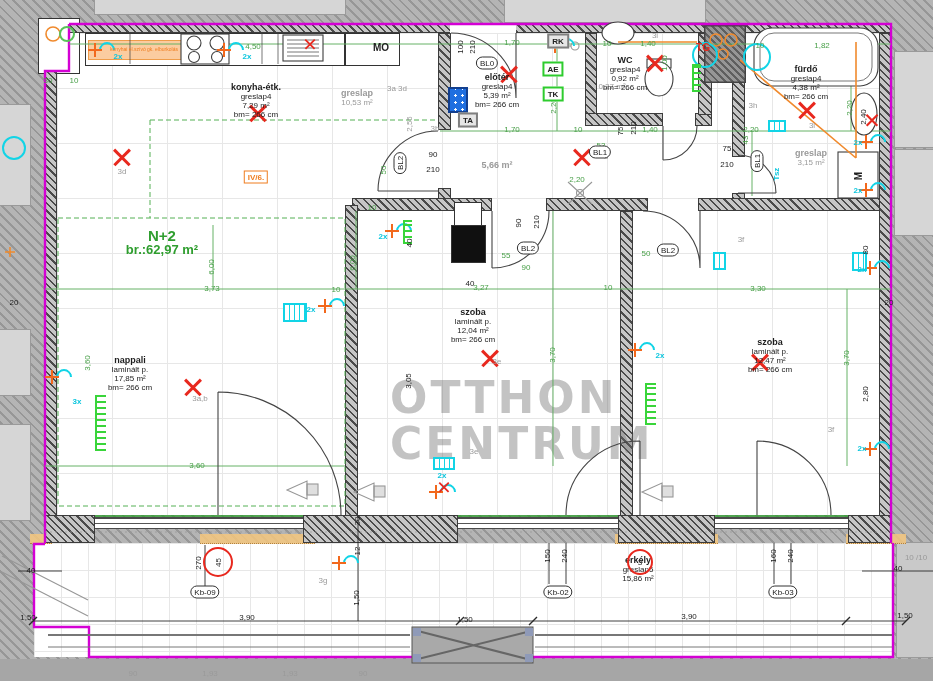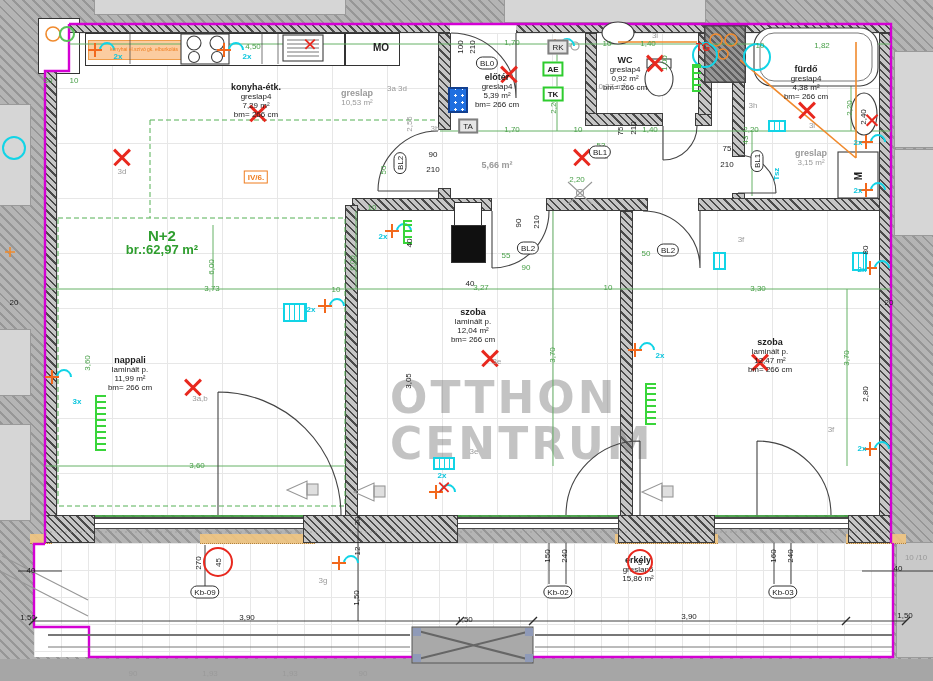--- a/index.html
+++ b/index.html
@@ -28,21 +28,21 @@
   .lbl.rot{transform:translate(-50%,-50%) rotate(-90deg);}
   .room{position:absolute;transform:translateX(-50%);text-align:center;color:#1d1d1d;z-index:40;white-space:nowrap;}
   .room .l0{font-weight:bold;font-size:9px;line-height:10px;}
   .room .ln{font-size:8px;line-height:9px;}
   .room.gray{color:#9a9a9a;}
   .room.green{color:#2f9e2f;}
   .room.green .l0{font-size:15px;line-height:15px;}
   .room.green .ln{font-size:13px;line-height:14px;font-weight:bold;}
   .tag{position:absolute;transform:translate(-50%,-50%);font-size:8px;line-height:9px;padding:1px 3px;background:#fff;color:#222;border:1px solid #333;white-space:nowrap;z-index:41;}
   .tag.oval{border-radius:8px;}
-  .tag.boxg{border:2px solid #7f7f7f;background:#e6e6e6;font-weight:normal;margin-top:6px;}
+  .tag.boxg{border:2px solid #7f7f7f;background:#e6e6e6;font-weight:bold;}
   .tag.boxgr{border:2px solid #2ecc2e;background:#fff;font-weight:bold;}
   .tag.boxo{border:1px solid #ef7d1f;color:#ef7d1f;font-weight:bold;}
   .tag.plain{border:none;background:transparent;font-weight:bold;font-size:10px;}
   .tag.red{border:none;background:transparent;color:#e8281e;font-weight:bold;font-size:10px;}
   .tag.rot{transform:translate(-50%,-50%) rotate(-90deg);}
   .intercom{position:absolute;width:16px;height:22px;background:#1f6fe0;border:2px solid #123f8f;z-index:41;
     background-image:radial-gradient(circle,#fff 1.2px,transparent 1.4px);background-size:7px 7px;background-position:2px 3px;}
   .xm{position:absolute;z-index:39;width:0;height:0;}
   .xm i{position:absolute;left:-11px;top:-1.3px;width:22px;height:2.6px;background:#e8281e;display:block;}
   .xm .a{transform:rotate(45deg);} .xm .b{transform:rotate(-45deg);}
@@ -343,21 +343,21 @@
     <div class="room gray" style="left: 811px; top: 148px;">
       <div class="l0">greslap</div>
       <div class="ln">3,15 m²</div>
     </div>
     <div class="room gray" style="left: 497px; top: 160px;">
       <div class="l0">5,66 m²</div>
     </div>
     <div class="room " style="left: 130px; top: 355px;">
       <div class="l0">nappali</div>
       <div class="ln">laminált p.</div>
-      <div class="ln">11,99 m²</div>
+      <div class="ln">17,85 m²</div>
       <div class="ln">bm= 266 cm</div>
     </div>
     <div class="room " style="left: 473px; top: 307px;">
       <div class="l0">szoba</div>
       <div class="ln">laminált p.</div>
       <div class="ln">12,04 m²</div>
       <div class="ln">bm= 266 cm</div>
     </div>
     <div class="room " style="left: 770px; top: 337px;">
       <div class="l0">szoba</div>

